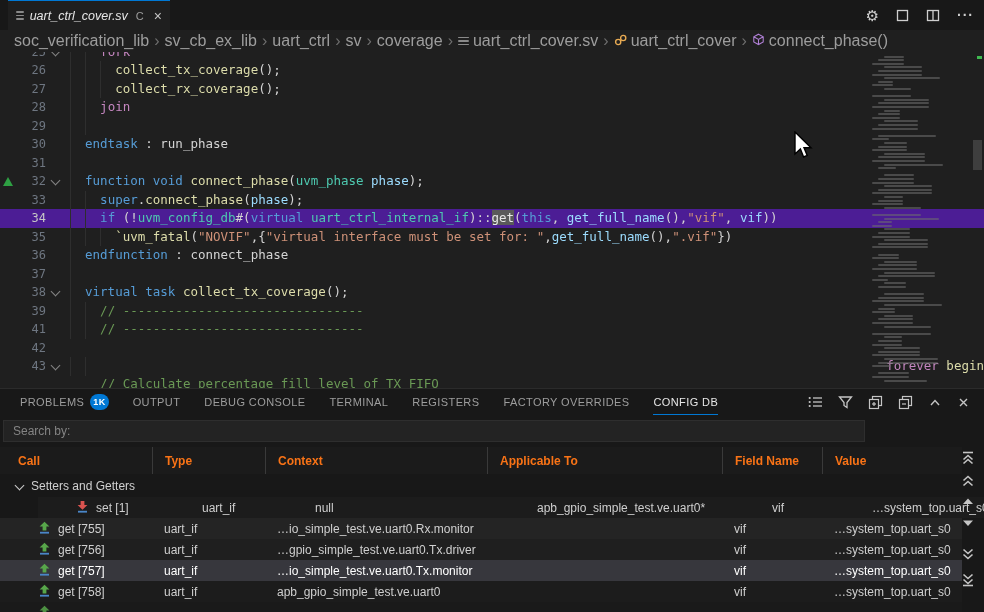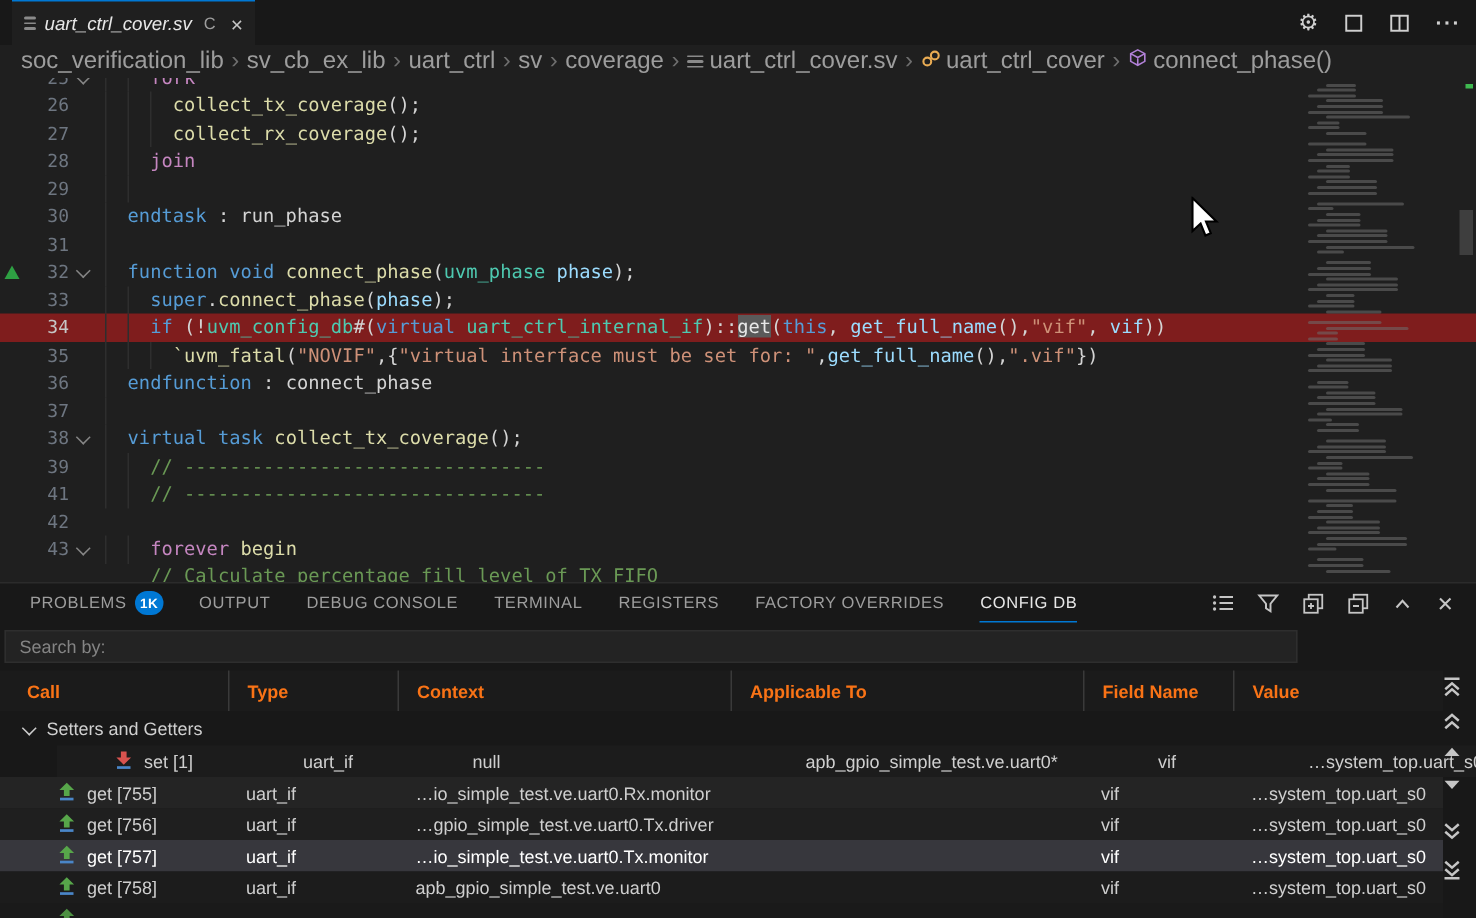--- a/index.html
+++ b/index.html
@@ -19,21 +19,21 @@
   .ea{color:#cfcfcf;font-size:14px;line-height:1;cursor:pointer;display:flex;align-items:center;}
   
   .crumbs{position:absolute;left:0;top:30px;width:984px;height:22px;background:#1f1f1f;
           display:flex;align-items:center;padding-left:14px;font-size:16px;color:#9d9d9d;white-space:nowrap;}
   .crumbs .sep{margin:0 5px;color:#6e6e6e;}
   .crumb{display:flex;align-items:center;gap:4px;cursor:pointer;}
   
   .editor{position:absolute;left:0;top:52px;width:984px;height:336px;overflow:hidden;background:#1f1f1f;}
   .crow{position:relative;display:flex;height:18.5px;line-height:18.5px;
         font-family:"DejaVu Sans Mono",monospace;font-size:12.5px;white-space:pre;}
-  .crow.cur{background:#7f1d1d;}
+  .crow.cur{background:#4c1d95;}
   .glyph{width:20px;flex:none;position:relative;}
   .marker{position:absolute;left:3px;top:4.5px;width:0;height:0;
           border-left:5.5px solid transparent;border-right:5.5px solid transparent;border-bottom:9px solid #2ea043;}
   .lnum{width:26px;flex:none;text-align:right;color:#6e7681;font-size:12px;}
   .crow.cur .lnum{color:#c6c6c6;}
   .chevc{width:20px;flex:none;position:relative;cursor:pointer;}
   .chevc.on::after{content:"";position:absolute;left:6px;top:5px;width:6px;height:6px;
         border-right:1.4px solid #858585;border-bottom:1.4px solid #858585;transform:rotate(45deg);}
   .ctext{flex:1;position:relative;color:#d4d4d4;}
   .guide{position:absolute;top:0;bottom:0;width:0;border-left:1px solid #2e2e2e;}
@@ -172,21 +172,21 @@
         <div class="crow"><span class="glyph"><span class="marker"></span></span><span class="lnum">32</span><span class="chevc on"></span><span class="ctext" style="padding-left: 19.06px;"><span class="guide" style="left: 4px;"></span><span class="tok kw">function</span><span class="tok pl"> </span><span class="tok kw">void</span><span class="tok pl"> </span><span class="tok fn">connect_phase</span><span class="tok pl">(</span><span class="tok ty">uvm_phase</span><span class="tok pl"> </span><span class="tok va">phase</span><span class="tok pl">);</span></span></div>
         <div class="crow"><span class="glyph"></span><span class="lnum">33</span><span class="chevc"></span><span class="ctext" style="padding-left: 34.12px;"><span class="guide" style="left: 4px;"></span><span class="guide" style="left: 19.06px;"></span><span class="tok kw">super</span><span class="tok pl">.</span><span class="tok fn">connect_phase</span><span class="tok pl">(</span><span class="tok va">phase</span><span class="tok pl">);</span></span></div>
         <div class="crow cur"><span class="glyph"></span><span class="lnum">34</span><span class="chevc"></span><span class="ctext" style="padding-left: 34.12px;"><span class="guide" style="left: 4px;"></span><span class="guide" style="left: 19.06px;"></span><span class="tok kw">if</span><span class="tok pl"> (!</span><span class="tok ty">uvm_config_db</span><span class="tok pl">#(</span><span class="tok kw">virtual</span><span class="tok pl"> </span><span class="tok ty">uart_ctrl_internal_if</span><span class="tok pl">)::</span><span class="tok hl">get</span><span class="tok pl">(</span><span class="tok kw">this</span><span class="tok pl">, </span><span class="tok va">get_full_name</span><span class="tok pl">(),</span><span class="tok st">"vif"</span><span class="tok pl">, </span><span class="tok va">vif</span><span class="tok pl">))</span></span></div>
         <div class="crow"><span class="glyph"></span><span class="lnum">35</span><span class="chevc"></span><span class="ctext" style="padding-left: 49.18px;"><span class="guide" style="left: 4px;"></span><span class="guide" style="left: 19.06px;"></span><span class="guide" style="left: 34.12px;"></span><span class="tok fn">`uvm_fatal</span><span class="tok pl">(</span><span class="tok st">"NOVIF"</span><span class="tok pl">,{</span><span class="tok st">"virtual interface must be set for: "</span><span class="tok pl">,</span><span class="tok va">get_full_name</span><span class="tok pl">(),</span><span class="tok st">".vif"</span><span class="tok pl">})</span></span></div>
         <div class="crow"><span class="glyph"></span><span class="lnum">36</span><span class="chevc"></span><span class="ctext" style="padding-left: 19.06px;"><span class="guide" style="left: 4px;"></span><span class="tok kw">endfunction</span><span class="tok pl"> : </span><span class="tok pl">connect_phase</span></span></div>
         <div class="crow"><span class="glyph"></span><span class="lnum">37</span><span class="chevc"></span><span class="ctext" style="padding-left: 19.06px;"><span class="guide" style="left: 4px;"></span></span></div>
         <div class="crow"><span class="glyph"></span><span class="lnum">38</span><span class="chevc on"></span><span class="ctext" style="padding-left: 19.06px;"><span class="guide" style="left: 4px;"></span><span class="tok kw">virtual</span><span class="tok pl"> </span><span class="tok kw">task</span><span class="tok pl"> </span><span class="tok fn">collect_tx_coverage</span><span class="tok pl">();</span></span></div>
         <div class="crow"><span class="glyph"></span><span class="lnum">39</span><span class="chevc"></span><span class="ctext" style="padding-left: 34.12px;"><span class="guide" style="left: 4px;"></span><span class="guide" style="left: 19.06px;"></span><span class="tok cm">// --------------------------------</span></span></div>
         <div class="crow"><span class="glyph"></span><span class="lnum">41</span><span class="chevc"></span><span class="ctext" style="padding-left: 34.12px;"><span class="guide" style="left: 4px;"></span><span class="guide" style="left: 19.06px;"></span><span class="tok cm">// --------------------------------</span></span></div>
         <div class="crow"><span class="glyph"></span><span class="lnum">42</span><span class="chevc"></span><span class="ctext" style="padding-left: 34.12px; margin-top: 36px;"><span class="guide" style="left: 4px;"></span><span class="guide" style="left: 19.06px;"></span><span class="tok cm">// Calculate percentage fill level of TX FIFO</span></span></div>
-        <div class="crow"><span class="glyph"></span><span class="lnum">43</span><span class="chevc on"></span><span class="ctext" style="padding-left: 34.12px;"><span class="guide" style="left: 4px;"></span><span class="guide" style="left: 19.06px;"></span><span class="tok ctl">forever</span><span class="tok pl"> </span><span class="tok fn">begin</span></span></div>
+        <div class="crow"><span class="glyph"></span><span class="lnum">43</span><span class="chevc on"></span><span class="ctext" style="padding-left: 34.12px; text-align: right;"><span class="guide" style="left: 4px;"></span><span class="guide" style="left: 19.06px;"></span><span class="tok ctl">forever</span><span class="tok pl"> </span><span class="tok fn">begin</span></span></div>
       </div>
   </div>
 
   <div class="minimap" id="minimap">
       <div class="mmbar" style="top: 3.6px; left: 16px; width: 20px; background: rgb(110, 110, 110);"></div>
       <div class="mmbar" style="top: 7.2px; left: 10px; width: 26px; background: rgb(110, 110, 110);"></div>
       <div class="mmbar" style="top: 10.8px; left: 4px; width: 32px; background: rgb(110, 110, 110);"></div>
       <div class="mmbar" style="top: 14.4px; left: 16px; width: 38px; background: rgb(110, 110, 110);"></div>
       <div class="mmbar" style="top: 18px; left: 10px; width: 44px; background: rgb(110, 110, 110);"></div>
       <div class="mmbar" style="top: 21.6px; left: 4px; width: 50px; background: rgb(110, 110, 110);"></div>

